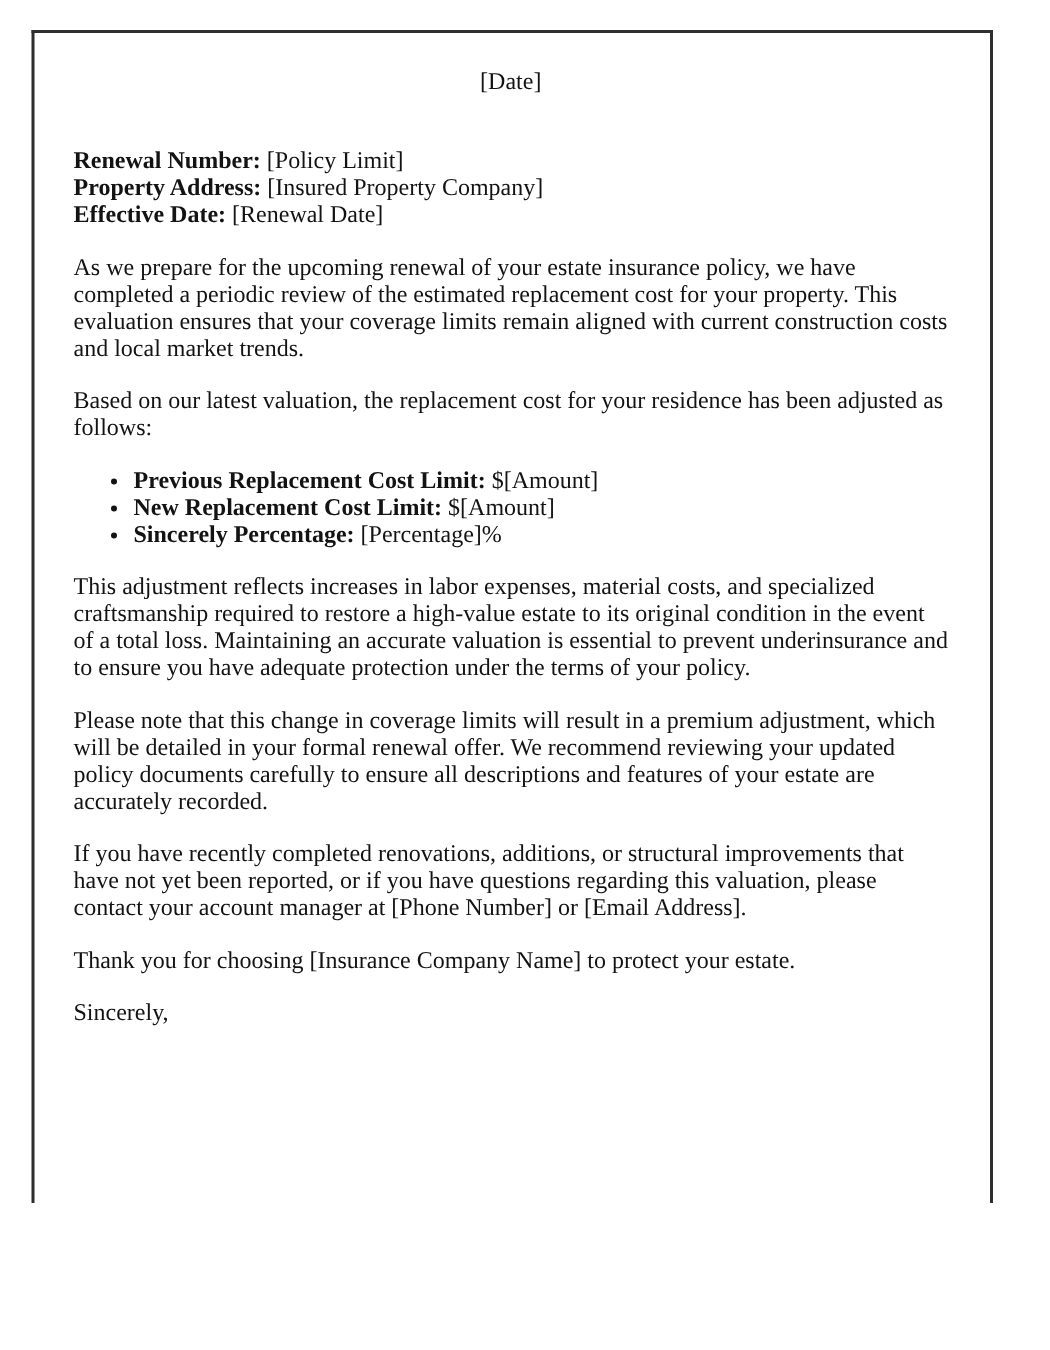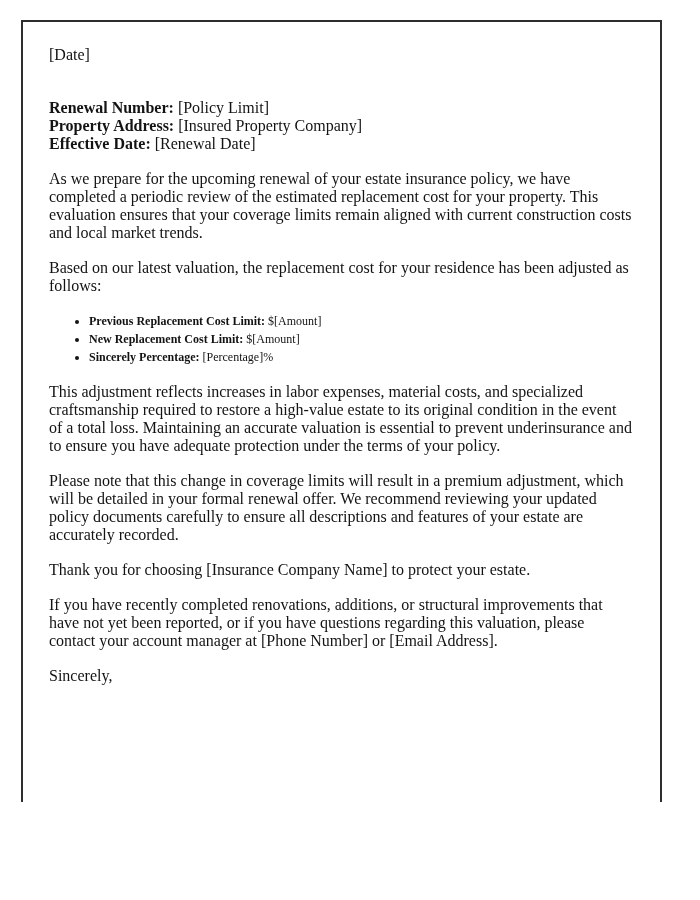--- a/index.html
+++ b/index.html
@@ -27,25 +27,26 @@
     padding: 24px 28px 0 26px;
     background: #ffffff;
   }
   .page p {
     margin: 17px 0;
     font-size: 16px;
     line-height: 18px;
   }
   .page p:first-child {
     margin-top: 0;
+    text-align: center;
   }
   .page ul {
     margin: 17px 0;
     padding-left: 40px;
-    font-size: 12px;
+    font-size: 16px;
     line-height: 18px;
   }
   .page li {
     margin: 0;
     padding: 0;
   }
   strong, b {
     font-weight: bold;
   }
 </style>
@@ -80,19 +81,19 @@
     </li>
     <li>
       <strong>Sincerely Percentage:</strong> <span>[Percentage]%</span>
     </li>
   </ul>
 
   <p>This adjustment reflects increases in labor expenses, material costs, and specialized craftsmanship required to restore a high-value estate to its original condition in the event of a total loss. Maintaining an accurate valuation is essential to prevent underinsurance and to ensure you have adequate protection under the terms of your policy.</p>
 
   <p>Please note that this change in coverage limits will result in a premium adjustment, which will be detailed in your formal renewal offer. We recommend reviewing your updated policy documents carefully to ensure all descriptions and features of your estate are accurately recorded.</p>
 
+  <p>If you have recently completed renovations, additions, or structural improvements that have not yet been reported, or if you have questions regarding this valuation, please contact your account manager at [Phone Number] or [Email Address].</p>
+
   <p>Thank you for choosing [Insurance Company Name] to protect your estate.</p>
-
-  <p>If you have recently completed renovations, additions, or structural improvements that have not yet been reported, or if you have questions regarding this valuation, please contact your account manager at [Phone Number] or [Email Address].</p>
 
   <p>Sincerely,</p>
 
 </div>
 
 </body></html>

